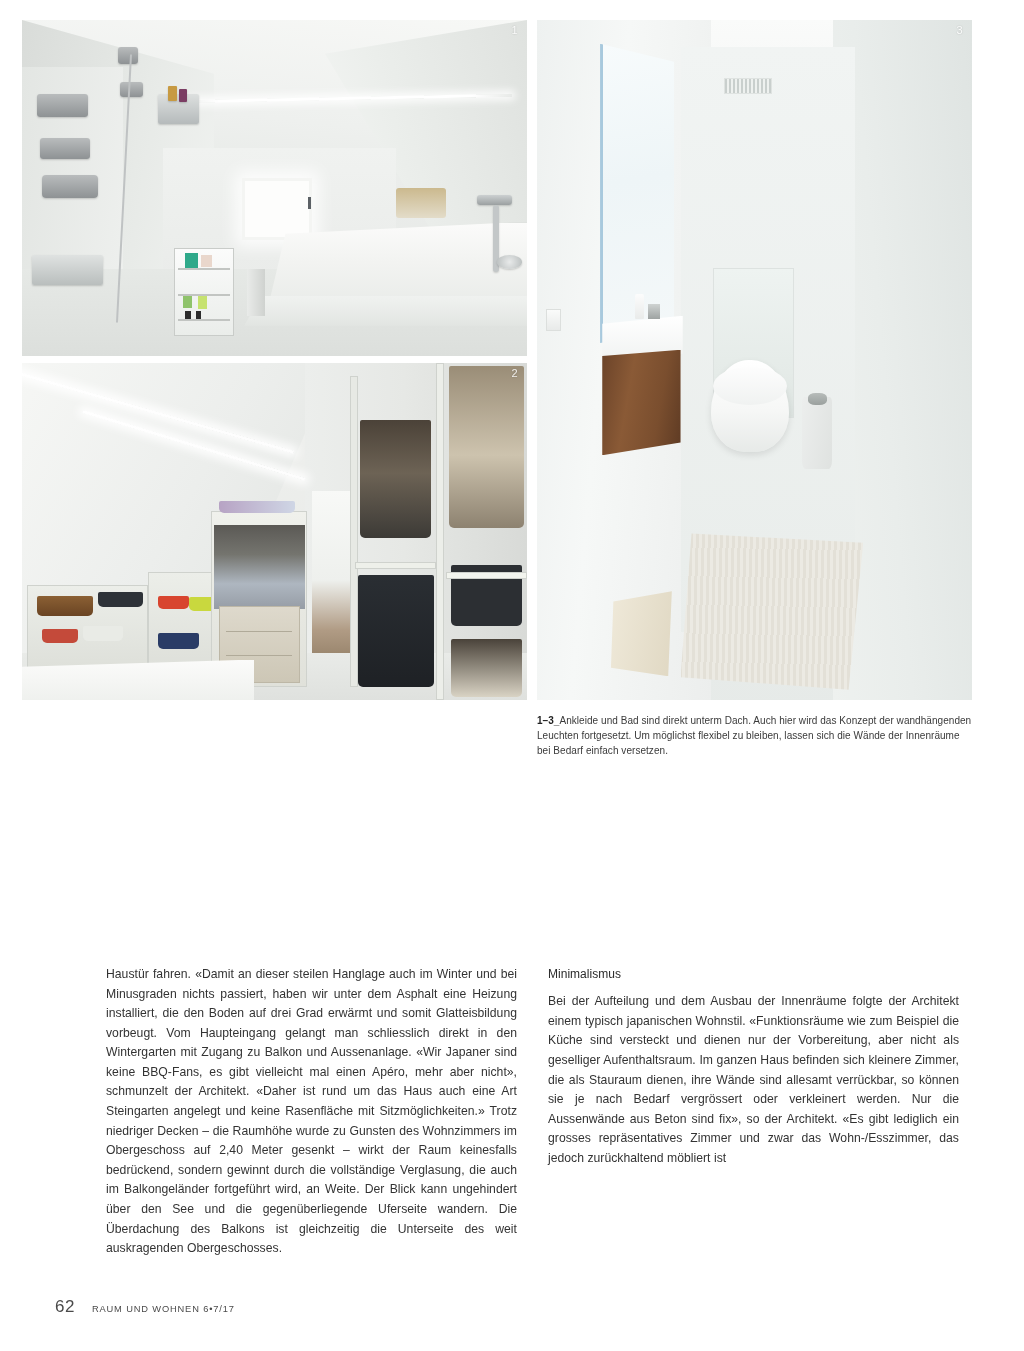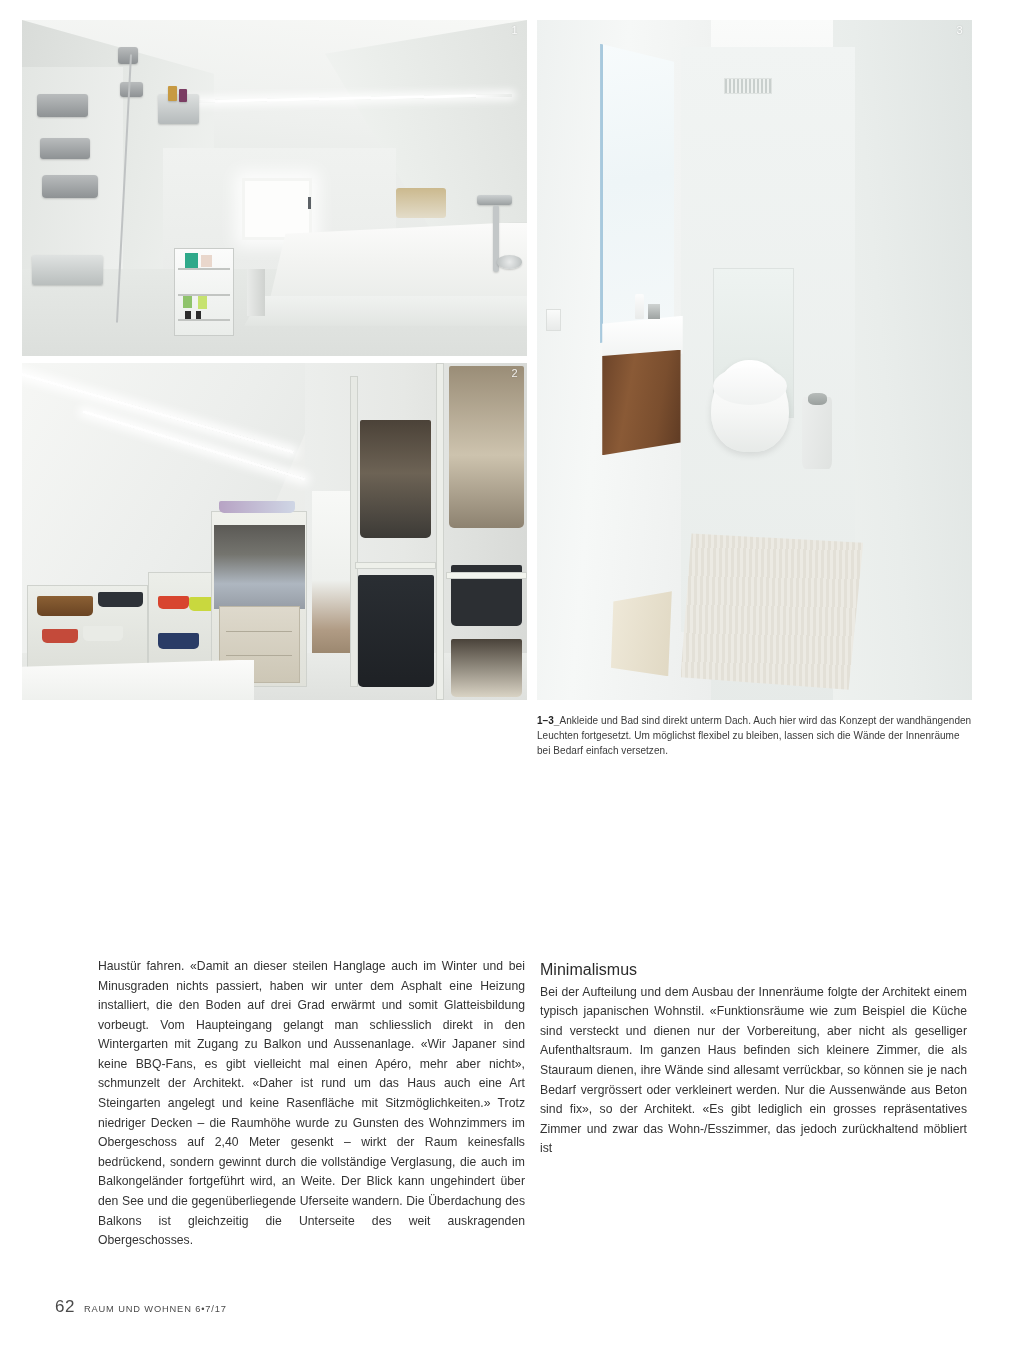--- a/index.html
+++ b/index.html
@@ -239,25 +239,25 @@
     position:absolute; left:537px; top:713px; width:437px;
     font-size:10px; line-height:1.52; color:#3a3a3a; letter-spacing:.05px;
   }
   #caption .lead { font-weight:bold; color:#222; }
 
   
   .col { position:absolute; top:957px; width:427px; font-size:12.2px;
          line-height:1.605; color:#333; text-align:justify; letter-spacing:.02px; }
   #col-left  { left:98px; }
   #col-right { left:540px; }
-  .col p { margin:0; }
-  .subhead { font-size:16px; color:#2b2b2b; margin-top:15px; margin-bottom:1px; }
-
-  
-  #footer { position:absolute; left:55px; top:1297px; display:flex; align-items:baseline; gap:9px; }
+  .col p { margin:8px; }
+  .subhead { font-size:12px; color:#2b2b2b; margin-top:15px; margin-bottom:1px; }
+
+  
+  #footer { position:absolute; left:55px; top:1297px; display:flex; align-items:baseline; gap:17px; }
   #footer .pgnum { font-size:17px; color:#4a4a4a; letter-spacing:.5px; }
   #footer .pub   { font-size:9.3px; color:#4a4a4a; letter-spacing:.85px; }
 </style>
 </head>
 <body>
 
 <div class="page">
 
   <div class="photo" id="photo1">
     <div class="p1-ceil"></div>

